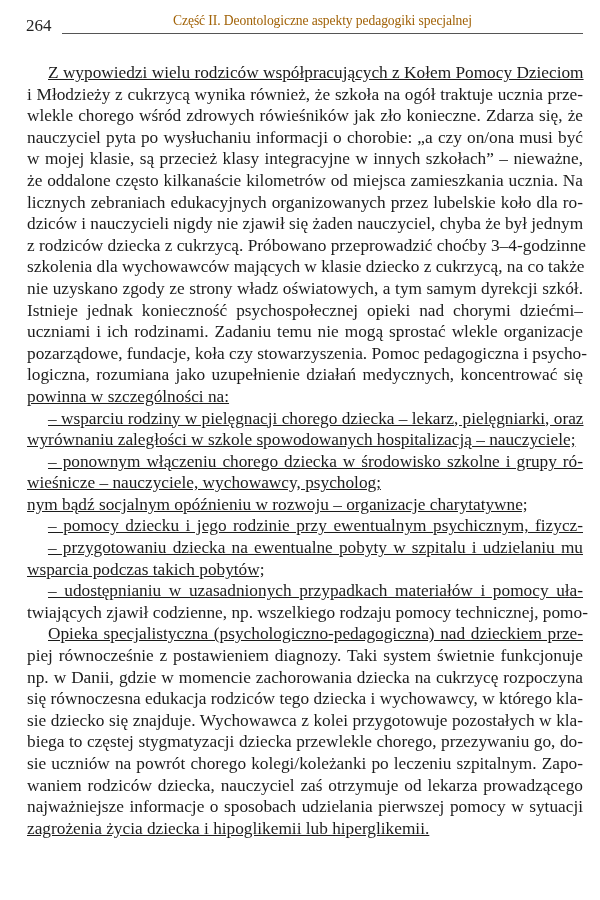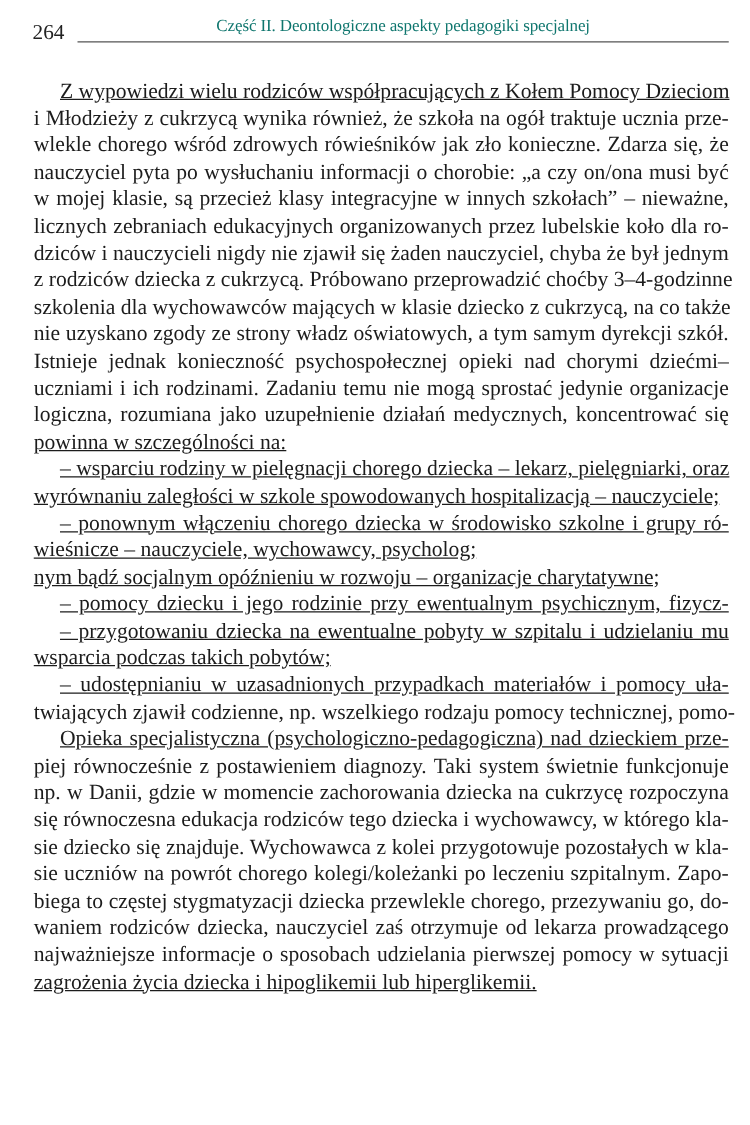--- a/index.html
+++ b/index.html
@@ -11,21 +11,21 @@
     position: absolute; left: 0; top: 0; width: 600px; height: 40px;
   }
   .page-number {
     position: absolute; left: 26px; top: 16px; font-size: 17px; line-height: 20px; color: #222;
   }
   .header-rule {
     position: absolute; left: 62px; top: 33px; width: 521px; height: 1px; background: #555;
   }
   .running-head {
     position: absolute; left: 62px; width: 521px; top: 12px; text-align: center;
-    font-size: 13.6px; line-height: 18px; color: #0f766e; letter-spacing: -0.1px;
+    font-size: 13.6px; line-height: 18px; color: #a16207; letter-spacing: -0.1px;
   }
   .body-text {
     position: absolute; left: 27px; top: 62px; width: 556px;
     font-size: 17.3px; line-height: 21.6px; color: #1c1c1c;
   }
   .line {
     display: block; white-space: nowrap; text-align: justify; text-align-last: justify;
     height: 21.6px; overflow: visible;
   }
   .line.indent { padding-left: 21px; text-decoration: underline; }
@@ -39,42 +39,44 @@
   <span class="running-head">Część II. Deontologiczne aspekty pedagogiki specjalnej</span>
   <div class="header-rule"></div>
 </div>
 
 <div class="body-text" id="body-text">
     <span class="line indent">Z wypowiedzi wielu rodziców współpracujących z Kołem Pomocy Dzieciom</span>
     <span class="line">i Młodzieży z cukrzycą wynika również, że szkoła na ogół traktuje ucznia prze-</span>
     <span class="line">wlekle chorego wśród zdrowych rówieśników jak zło konieczne. Zdarza się, że</span>
     <span class="line">nauczyciel pyta po wysłuchaniu informacji o chorobie: „a czy on/ona musi być</span>
     <span class="line">w mojej klasie, są przecież klasy integracyjne w innych szkołach” – nieważne,</span>
+    <span class="line">że oddalone często kilkanaście kilometrów od miejsca zamieszkania ucznia. Na</span>
     <span class="line">licznych zebraniach edukacyjnych organizowanych przez lubelskie koło dla ro-</span>
     <span class="line">dziców i nauczycieli nigdy nie zjawił się żaden nauczyciel, chyba że był jednym</span>
     <span class="line">z rodziców dziecka z cukrzycą. Próbowano przeprowadzić choćby 3–4-godzinne</span>
     <span class="line">szkolenia dla wychowawców mających w klasie dziecko z cukrzycą, na co także</span>
     <span class="line">nie uzyskano zgody ze strony władz oświatowych, a tym samym dyrekcji szkół.</span>
     <span class="line">Istnieje jednak konieczność psychospołecznej opieki nad chorymi dziećmi–</span>
-    <span class="line">uczniami i ich rodzinami. Zadaniu temu nie mogą sprostać jedynie organizacje</span>
+    <span class="line">uczniami i ich rodzinami. Zadaniu temu nie mogą sprostać wlekle organizacje</span>
+    <span class="line">pozarządowe, fundacje, koła czy stowarzyszenia. Pomoc pedagogiczna i psycho-</span>
     <span class="line">logiczna, rozumiana jako uzupełnienie działań medycznych, koncentrować się</span>
     <span class="line last">powinna w szczególności na:</span>
     <span class="line indent">– wsparciu rodziny w pielęgnacji chorego dziecka – lekarz, pielęgniarki, oraz</span>
     <span class="line last">wyrównaniu zaległości w szkole spowodowanych hospitalizacją – nauczyciele;</span>
     <span class="line indent">– ponownym włączeniu chorego dziecka w środowisko szkolne i grupy ró-</span>
     <span class="line last">wieśnicze – nauczyciele, wychowawcy, psycholog;</span>
     <span class="line last">nym bądź socjalnym opóźnieniu w rozwoju – organizacje charytatywne;</span>
     <span class="line indent">– pomocy dziecku i jego rodzinie przy ewentualnym psychicznym, fizycz-</span>
     <span class="line indent">– przygotowaniu dziecka na ewentualne pobyty w szpitalu i udzielaniu mu</span>
     <span class="line last">wsparcia podczas takich pobytów;</span>
     <span class="line indent">– udostępnianiu w uzasadnionych przypadkach materiałów i pomocy uła-</span>
     <span class="line">twiających zjawił codzienne, np. wszelkiego rodzaju pomocy technicznej, pomo-</span>
     <span class="line indent">Opieka specjalistyczna (psychologiczno-pedagogiczna) nad dzieckiem prze-</span>
     <span class="line">piej równocześnie z postawieniem diagnozy. Taki system świetnie funkcjonuje</span>
     <span class="line">np. w Danii, gdzie w momencie zachorowania dziecka na cukrzycę rozpoczyna</span>
     <span class="line">się równoczesna edukacja rodziców tego dziecka i wychowawcy, w którego kla-</span>
     <span class="line">sie dziecko się znajduje. Wychowawca z kolei przygotowuje pozostałych w kla-</span>
+    <span class="line">biega to częstej stygmatyzacji dziecka przewlekle chorego, przezywaniu go, do-</span>
     <span class="line">sie uczniów na powrót chorego kolegi/koleżanki po leczeniu szpitalnym. Zapo-</span>
-    <span class="line">biega to częstej stygmatyzacji dziecka przewlekle chorego, przezywaniu go, do-</span>
     <span class="line">waniem rodziców dziecka, nauczyciel zaś otrzymuje od lekarza prowadzącego</span>
     <span class="line">najważniejsze informacje o sposobach udzielania pierwszej pomocy w sytuacji</span>
     <span class="line last">zagrożenia życia dziecka i hipoglikemii lub hiperglikemii.</span>
   </div>
 
 </body></html>

